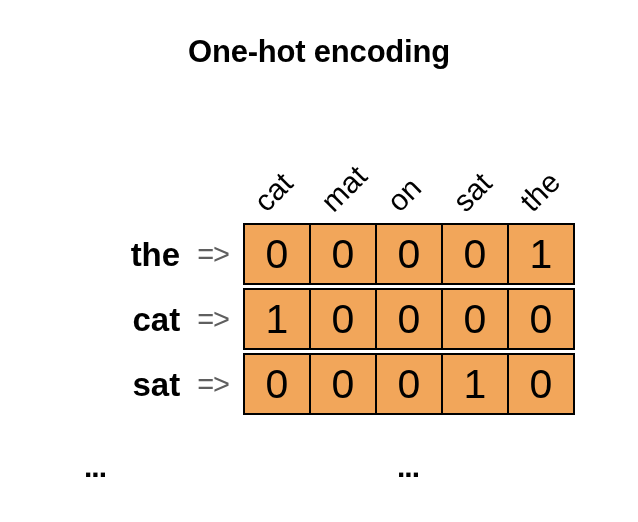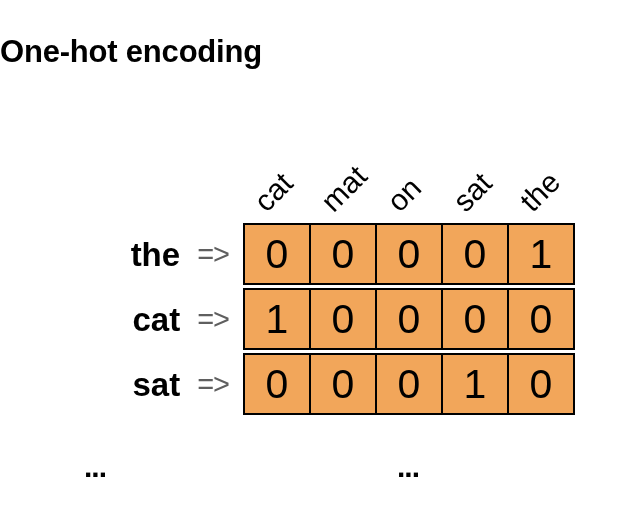--- a/index.html
+++ b/index.html
@@ -20,21 +20,21 @@
     background: #ffffff;
     overflow: hidden;
   }
 
   
   #title {
     position: absolute;
     left: 0;
     top: 34px;
     width: 638px;
-    text-align: left;
+    text-align: center;
     font-size: 31px;
     font-weight: bold;
     color: #000000;
     letter-spacing: -0.2px;
     white-space: nowrap;
   }
 
   
   #col-headers {
     position: absolute;

